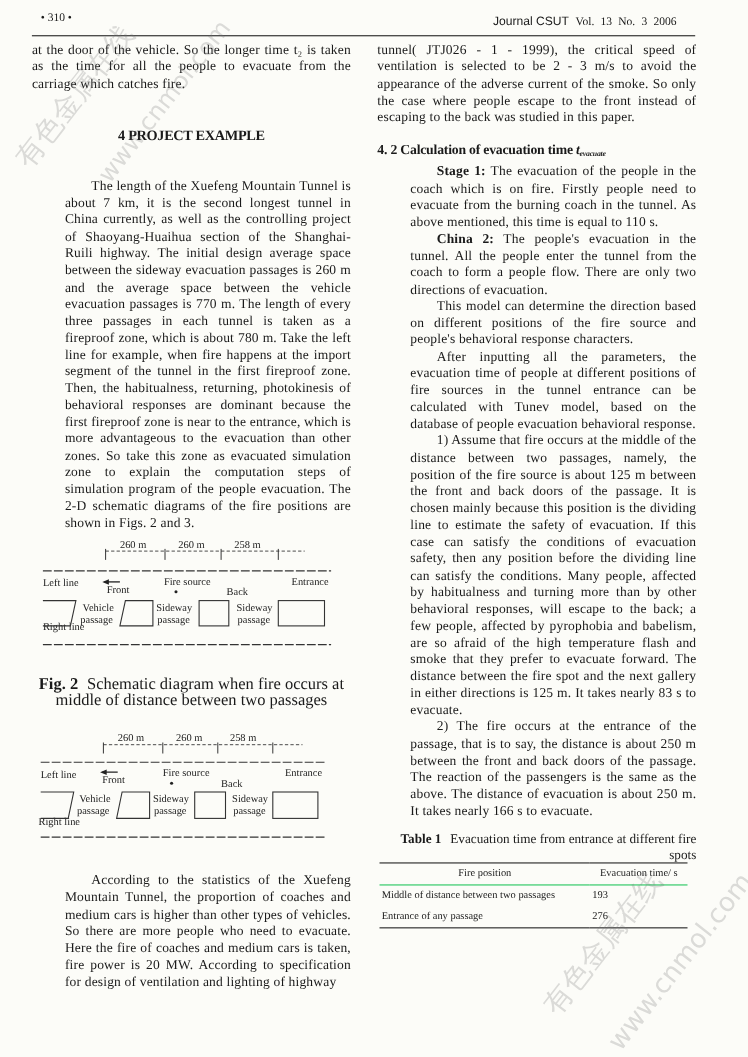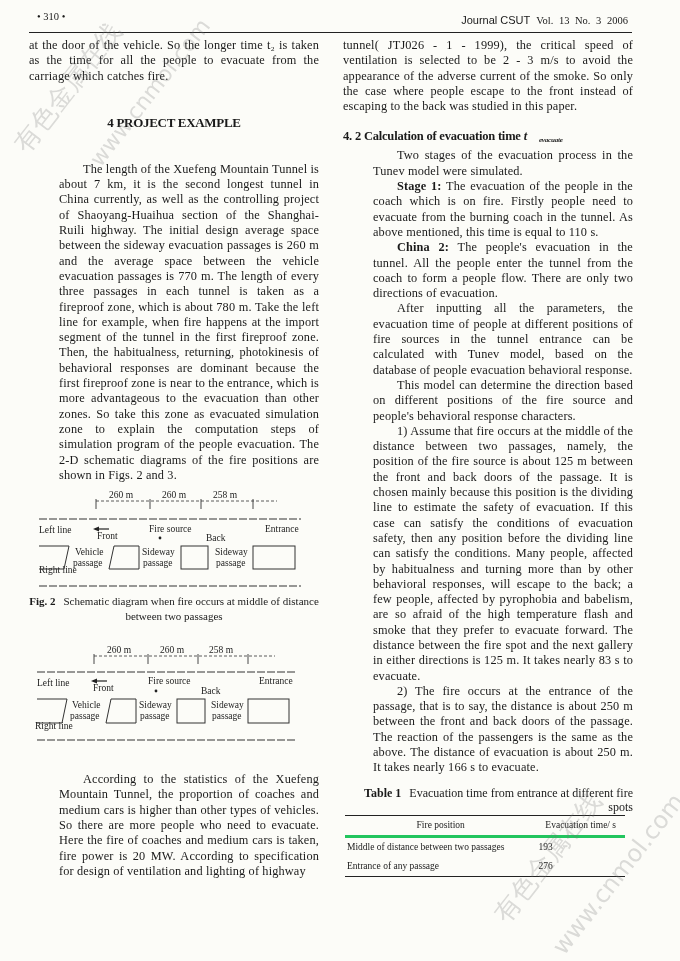--- a/index.html
+++ b/index.html
@@ -10,44 +10,44 @@
     color: #1a1a1a;
     position: relative;
   }
   .page { position: absolute; left: 0; top: 0; width: 680px; height: 961px; }
   .header {
     position: absolute; left: 29px; top: 10px; width: 603px; height: 22px;
     border-bottom: 1.2px solid #222;
     font-size: 11px;
   }
   .header .pageno { position: absolute; left: 8px; top: 1px; font-size: 10.5px; }
-  .header .journal { position: absolute; right: 4px; top: 4px; font-family: "Liberation Sans", sans-serif; font-size: 11px; text-align: right; }
+  .header .journal { position: absolute; right: 17px; top: 4px; font-family: "Liberation Sans", sans-serif; font-size: 11px; text-align: right; }
   .header .journal .vol { font-family: "Liberation Serif", serif; font-size: 10.5px; margin-left: 6px; word-spacing: 3px; }
 
   .col { position: absolute; top: 38px; width: 290px; }
   .col.left { left: 29px; }
   .col.right { left: 343px; }
   p { margin: 0; font-size: 12.3px; line-height: 15.3px; text-align: justify; letter-spacing: 0.15px; }
   p.indent { text-indent: 24px; margin-left: 30px; }
   h2 { margin: 17px; font-size: 13px; font-weight: bold; line-height: 16px; letter-spacing: -0.3px; text-align: center; }
   h3 { margin: 0; font-size: 12.5px; font-weight: bold; line-height: 16px; letter-spacing: -0.2px; }
   .sp { height: 14px; }
   .stage { font-weight: bold; }
-  sub { font-size: 7px; font-style: italic; vertical-align: -2px; margin-left: 12px; }
+  sub { font-size: 7px; font-style: italic; vertical-align: -2px; }
   .it { font-style: italic; }
 
   .figure { position: relative; width: 290px; margin-top: 6px; }
   .figure svg { display: block; }
-  .caption { text-align: center; font-size: 11px; line-height: 15px; margin-top: 5px; }
+  .caption { text-align: center; font-size: 15px; line-height: 15px; margin-top: 26px; }
   .caption b { font-weight: bold; margin-right: 8px; }
 
   .table-title { text-align: right; font-size: 12px; line-height: 14.5px; margin-top: 10px; }
   .table-title b { margin-right: 8px; }
   table { border-collapse: collapse; width: 280px; margin-left: 2px; font-size: 9.5px; }
-  table th { font-weight: normal; border-top: 1.4px solid #222; border-bottom: 3px solid #22c55e; padding: 4px 2px 5px; }
+  table th { font-weight: normal; border-top: 1.4px solid #222; border-bottom: 1px solid #22c55e; padding: 4px 2px 5px; }
   table td { padding: 4px 2px 5px; text-align: left; }
   table tr.last td { border-bottom: 1.4px solid #222; }
 
   .watermark { position: absolute; pointer-events: none; color: rgba(120,120,120,0.25); font-family: "DejaVu Sans", sans-serif; white-space: nowrap; }
   .wm1 { left: -10px; top: 70px; transform: rotate(-52deg); font-size: 26px; }
   .wm2 { left: 30px; top: 60px; transform: rotate(-52deg); font-size: 22px; }
   .wm3 { left: 470px; top: 840px; transform: rotate(-52deg); font-size: 26px; }
   .wm4 { left: 500px; top: 830px; transform: rotate(-52deg); font-size: 24px; }
 </style>
 </head>
@@ -149,25 +149,24 @@
     </div>
 
     <div style="height:28px;"></div>
     <p class="indent">According to the statistics of the Xuefeng Mountain Tunnel, the proportion of coaches and medium cars is higher than other types of vehicles. So there are more people who need to evacuate. Here the fire of coaches and medium cars is taken, fire power is 20 MW. According to specification for design of ventilation and lighting of highway</p>
   </div>
 
   <div class="col right">
     <p>tunnel( JTJ026 - 1 - 1999), the critical speed of ventilation is selected to be 2 - 3 m/s to avoid the appearance of the adverse current of the smoke. So only the case where people escape to the front instead of escaping to the back was studied in this paper.</p>
     <div class="sp"></div>
     <h3><span>4. 2    Calculation of evacuation time </span><span class="it">t</span><sub>evacuate</sub></h3>
-    <p class="indent">Two stages of the evacuation process in the Tunev model were simulated.</p>
     <p class="indent"><span class="stage">Stage 1:</span><span> The evacuation of the people in the coach which is on fire. Firstly people need to evacuate from the burning coach in the tunnel. As above mentioned, this time is equal to 110 s.</span></p>
     <p class="indent"><span class="stage">China 2:</span><span> The people's evacuation in the tunnel. All the people enter the tunnel from the coach to form a people flow. There are only two directions of evacuation.</span></p>
+    <p class="indent">This model can determine the direction based on different positions of the fire source and people's behavioral response characters.</p>
     <p class="indent">After inputting all the parameters, the evacuation time of people at different positions of fire sources in the tunnel entrance can be calculated with Tunev model, based on the database of people evacuation behavioral response.</p>
-    <p class="indent">This model can determine the direction based on different positions of the fire source and people's behavioral response characters.</p>
     <p class="indent">1) Assume that fire occurs at the middle of the distance between two passages, namely, the position of the fire source is about 125 m between the front and back doors of the passage. It is chosen mainly because this position is the dividing line to estimate the safety of evacuation. If this case can satisfy the conditions of evacuation safety, then any position before the dividing line can satisfy the conditions. Many people, affected by habitualness and turning more than by other behavioral responses, will escape to the back; a few people, affected by pyrophobia and babelism, are so afraid of the high temperature flash and smoke that they prefer to evacuate forward. The distance between the fire spot and the next gallery in either directions is 125 m. It takes nearly 83 s to evacuate.</p>
     <p class="indent">2) The fire occurs at the entrance of the passage, that is to say, the distance is about 250 m between the front and back doors of the passage. The reaction of the passengers is the same as the above. The distance of evacuation is about 250 m. It takes nearly 166 s to evacuate.</p>
 
     <div class="table-title">
       <b>Table 1</b><span>Evacuation time from entrance at different fire spots</span>
     </div>
     <table>
       <thead>
         <tr>
           <th>Fire position</th>

